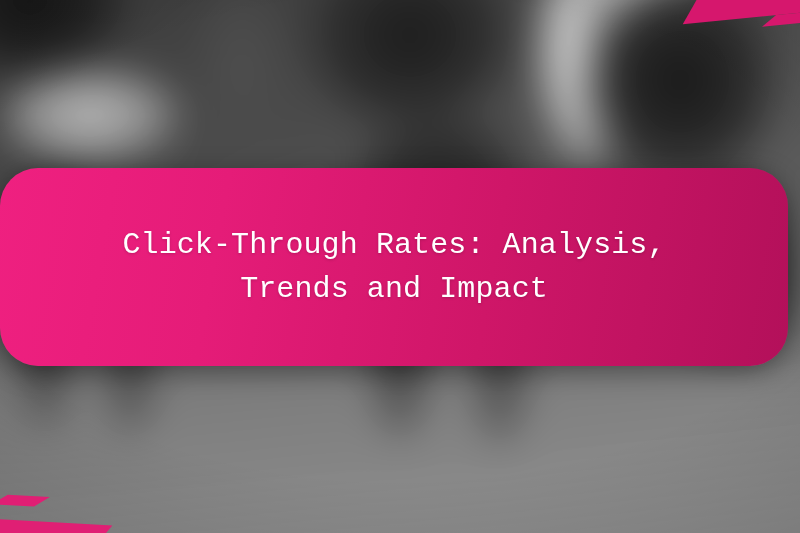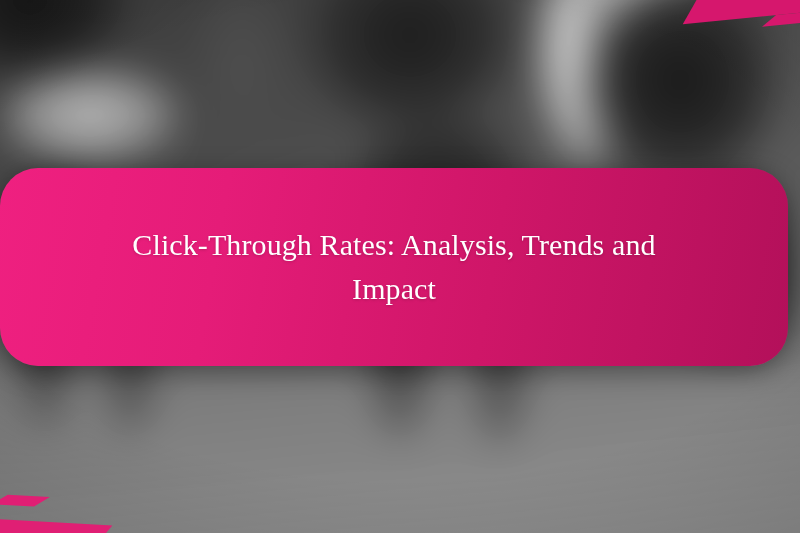--- a/index.html
+++ b/index.html
@@ -6,21 +6,21 @@
     margin: 0;
     padding: 0;
     background: #000;
   }
   .stage {
     position: relative;
     width: 800px;
     height: 533px;
     overflow: hidden;
     background: #6d6a63;
-    font-family: Liberation Serif, serif;
+    font-family: Liberation Mono, monospace;
   }
 
   
   .bg-photo {
     position: absolute;
     inset: -60px;
     filter: blur(18px) grayscale(100%) contrast(108%);
     background-color: #7a776f;
     background-image:
       

